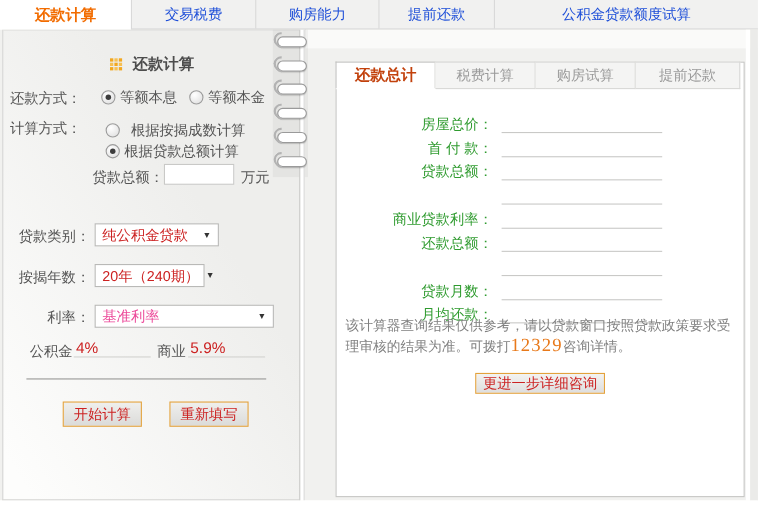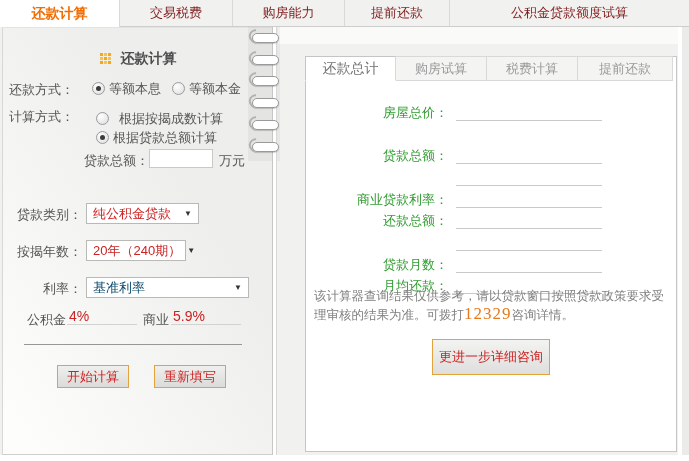--- a/index.html
+++ b/index.html
@@ -1,21 +1,21 @@
 <!DOCTYPE html>
 <html><head>
 <meta charset="utf-8">
 <style>
   * { margin:0; padding:0; box-sizing:border-box; }
   body { font-family:"Liberation Sans", sans-serif; background:#fff; }
   .screen { position:relative; width:689px; height:461px; background:#fff; overflow:hidden; }
 
   
   .topbar { position:absolute; left:0; top:0; width:689px; height:27px; display:flex; background:#f1f1f0; border-bottom:1px solid #cdcdcd; }
-  .toptab { display:flex; align-items:center; justify-content:center; font-size:13px; color:#7f1d1d; border-right:1px solid #d9d9d9; cursor:pointer; }
+  .toptab { display:flex; align-items:center; justify-content:center; font-size:13px; color:#1d4ed8; border-right:1px solid #d9d9d9; cursor:pointer; }
   .toptab.active { background:#fff; color:#f26c00; font-weight:bold; font-size:14px; height:28px; border-right:1px solid #d9d9d9; }
 
   
   .main-bg { position:absolute; left:0; top:27px; width:689px; height:428px; background:#f1f1ef; }
   .top-white-band { position:absolute; left:278px; top:27px; width:411px; height:17px; background:#fafaf9; }
   .edge-white { position:absolute; left:678px; top:27px; width:4px; height:428px; background:#fff; }
   .edge-gray { position:absolute; left:682px; top:27px; width:7px; height:428px; background:#ebebe9; }
   .bottom-strip { position:absolute; left:0; top:455px; width:689px; height:6px; background:#fff; }
 
   
@@ -43,27 +43,27 @@
   .bind-shadow { position:absolute; left:248px; top:27px; width:32px; height:134px; background:rgba(0,0,0,0.04); }
   .bind-line { position:absolute; left:272px; top:27px; width:5px; height:428px; background:#fff; border-left:1px solid #c6c6c4; border-right:1px solid #d8d8d6; }
   .ring { position:absolute; left:252px; width:27px; height:10px; background:#fff; border:1px solid #9a9a9a; border-radius:6px; box-shadow:0 1px 1px rgba(0,0,0,0.18); }
   .ring::before { content:""; position:absolute; left:-4px; top:-5px; width:10px; height:11px; border:2px solid #b3b3b3; border-right-color:transparent; border-bottom-color:transparent; border-radius:50%; transform:rotate(-42deg); }
 
   
   .right-card { position:absolute; left:305px; top:56px; width:372px; height:396px; background:#fff; border:1px solid #c5c5c3; }
   .rc-tabs { position:absolute; left:-1px; top:-1px; height:25px; display:flex; }
   .rc-tab { width:91px; display:flex; align-items:center; justify-content:center; font-size:13px; color:#9a9a9a; background:#f4f4f3; border:1px solid #d9d9d7; border-left:none; cursor:pointer; }
   .rc-tab:first-child { border-left:1px solid #d9d9d7; }
-  .rc-tab.active { background:#fff; color:#737373; font-weight:normal; font-size:14px; border-bottom:1px solid #fff; border-left:1px solid #c5c5c3; border-top:1px solid #c5c5c3; border-right:1px solid #d9d9d7; }
+  .rc-tab.active { background:#fff; color:#c2410c; font-weight:bold; font-size:14px; border-bottom:1px solid #fff; border-left:1px solid #c5c5c3; border-top:1px solid #c5c5c3; border-right:1px solid #d9d9d7; }
   .field-row { position:absolute; left:0; width:100%; height:20px; }
   .field-label { position:absolute; left:0; top:2px; width:142px; text-align:right; font-size:13px; color:#2f9b2f; white-space:pre; }
   .field-input { position:absolute; left:150px; top:0; width:146px; height:19px; background:transparent; border:none; border-bottom:1px solid #c9c9c7; font-size:13px; color:#333; padding:0 2px; }
   .rc-note { position:absolute; left:8px; top:230px; width:358px; font-size:12.5px; color:#808080; line-height:18px; }
   .rc-phone { font-family:"Liberation Serif", serif; font-size:17px; color:#e8791a; letter-spacing:1px; }
-  .consult-btn { position:absolute; left:50%; transform:translateX(-50%); top:282px; height:36px; background:linear-gradient(#f3f3f1,#dedede); border:1px solid #e3a23c; color:#cc2222; font-size:13px; padding:0 6px; cursor:pointer; white-space:nowrap; font-family:"Liberation Sans",sans-serif; }
+  .consult-btn { position:absolute; left:50%; transform:translateX(-50%); top:282px; height:19px; background:linear-gradient(#f3f3f1,#dedede); border:1px solid #e3a23c; color:#cc2222; font-size:13px; padding:0 6px; cursor:pointer; white-space:nowrap; font-family:"Liberation Sans",sans-serif; }
 </style>
 </head>
 <body>
 
 <div class="screen">
 
   <div class="topbar">
     <div class="toptab active" style="width:120px">还款计算</div>
     <div class="toptab" style="width:113px">交易税费</div>
     <div class="toptab" style="width:112px">购房能力</div>
@@ -106,21 +106,21 @@
     </div>
 
     <div class="lp-label" style="left:14px; top:215px">按揭年数：</div>
     <div class="dropdown" style="left:83px; top:212px; width:100px">
       <span class="dd-text">20年（240期）</span>
         <span class="dd-arrow">▼</span>
     </div>
 
     <div class="lp-label" style="left:40px; top:252px">利率：</div>
     <div class="dropdown" style="left:83px; top:249px; width:163px">
-      <span class="dd-text" style="color:#0c4a6e">基准利率</span>
+      <span class="dd-text" style="color:#ec4899">基准利率</span>
         <span class="dd-arrow">▼</span>
     </div>
 
     <div class="lp-label" style="left:24px; top:283px">公积金</div>
     <input class="rate-input" style="left: 64px; top: 279px; width: 70px;" value="4%">
     <div class="lp-label" style="left:140px; top:283px">商业</div>
     <input class="rate-input" style="left: 168px; top: 279px; width: 70px;" value="5.9%">
 
     <div class="lp-divider"></div>
 
@@ -133,27 +133,31 @@
   <div class="ring" style="top:33px"></div>
   <div class="ring" style="top:55px"></div>
   <div class="ring" style="top:76px"></div>
   <div class="ring" style="top:98px"></div>
   <div class="ring" style="top:120px"></div>
   <div class="ring" style="top:142px"></div>
 
   <div class="right-card">
     <div class="rc-tabs">
       <div class="rc-tab active">还款总计</div>
+      <div class="rc-tab">税费计算</div>
       <div class="rc-tab">购房试算</div>
-      <div class="rc-tab">税费计算</div>
       <div class="rc-tab" style="width:95px">提前还款</div>
     </div>
 
     <div class="field-row" style="top:45px">
       <div class="field-label">房屋总价：</div>
+      <input class="field-input" value="" style="">
+    </div>
+    <div class="field-row" style="top:67px">
+      <div class="field-label">首 付 款：</div>
       <input class="field-input" value="" style="">
     </div>
     <div class="field-row" style="top:88px">
       <div class="field-label">贷款总额：</div>
       <input class="field-input" value="" style="">
     </div>
     <div class="field-row" style="top:110px">
       <input class="field-input" value="" style="">
     </div>
     <div class="field-row" style="top:132px">

